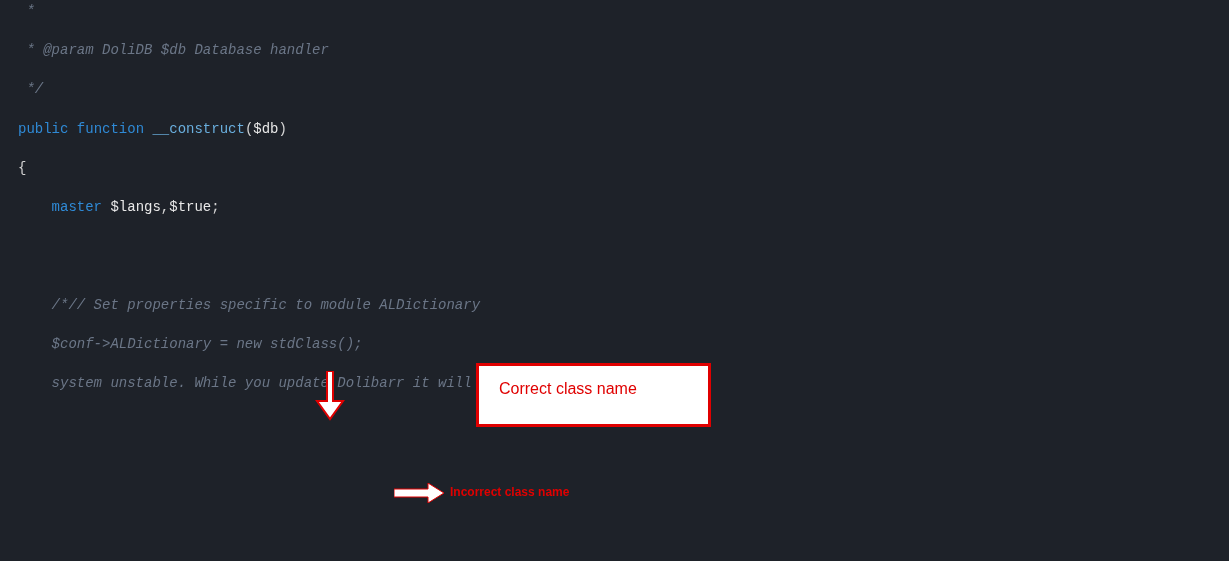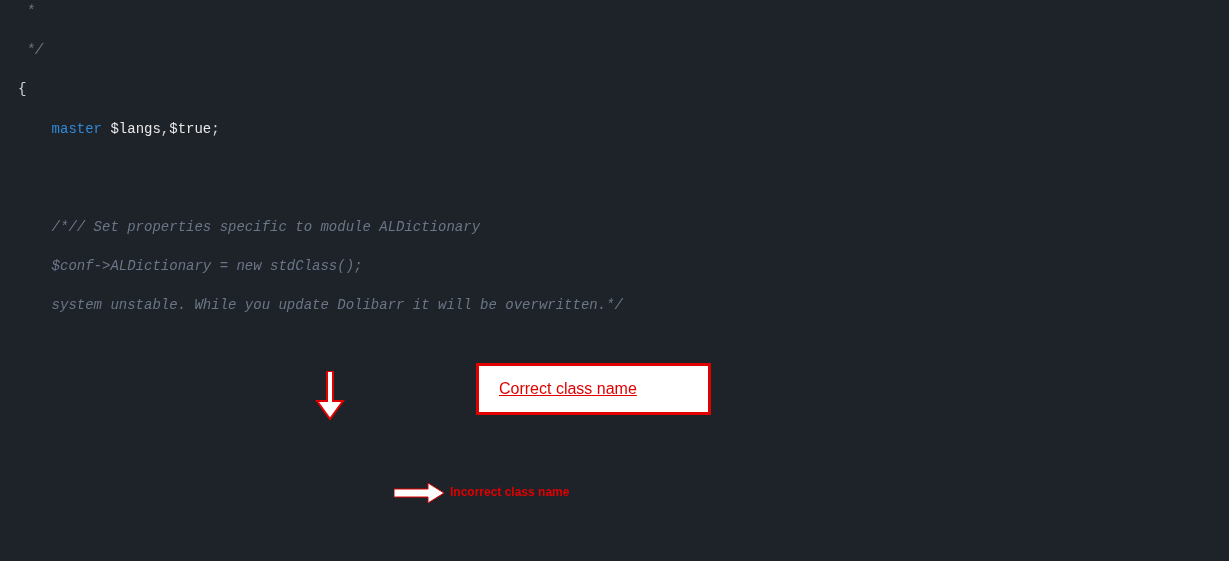--- a/index.html
+++ b/index.html
@@ -60,21 +60,23 @@
     .arrow {
       position: absolute;
       z-index: 9;
     }
   </style>
 </head>
 <body>
 
 <pre style="font-family: inherit;">
 <div class="code-line"><span class="comment"> *</span></div>
+<div class="code-line"><span class="comment"> * @param DoliDB $db Database handler</span></div>
 <div class="code-line"><span class="comment"> */</span></div>
+<div class="code-line-normal"><span class="keyword">public</span> <span class="function-kw">function</span> <span class="funcname">__construct</span><span class="punct">(</span><span class="var">$db</span><span class="punct">)</span></div>
 <div class="code-line-normal"><span class="punct">{</span></div>
 <div class="code-line-normal">    <span class="keyword">master</span> <span class="var">$langs</span><span class="punct">,</span><span class="var">$true</span><span class="punct">;</span></div>
 <div class="code-line-normal"></div>
 <div class="code-line-normal"></div>
 <div class="code-line-normal"></div>
 <div class="code-line"><span class="comment">    /*// Set properties specific to module ALDictionary</span></div>
 <div class="code-line"><span class="comment">    $conf-&gt;ALDictionary = new stdClass();</span></div>
 <div class="code-line"><span class="comment">    system unstable. While you update Dolibarr it will be overwritten.*/</span></div>
 <div class="code-line-normal"></div>
 <div class="code-line-normal"></div>
@@ -87,21 +89,21 @@
 
 <div class="code-line-normal"></div>
 
 
 <div class="code-line-normal"></div>
 
 
 
 </pre>
 
-<div class="annotation-box" style="left:476px; top:363px; width:235px; height:52px;text-decoration:underline;">
+<div class="annotation-box" style="left:476px; top:363px; width:235px; height:64px;">
   <span>Correct class name</span>
 </div>
 
 <svg class="arrow" style="left:313px; top:371px;" width="35" height="50" viewBox="0 0 35 50">
   <path d="M 14 0 L 14 30 L 4 30 L 17 48 L 30 30 L 20 30 L 20 0 Z" fill="#ffffff" stroke="#e00000" stroke-width="2"></path>
 </svg>
 
 <svg class="arrow" style="left:394px; top:483px;" width="50" height="20" viewBox="0 0 50 20">
   <path d="M 0 6 L 34 6 L 34 0 L 50 10 L 34 20 L 34 14 L 0 14 Z" fill="#ffffff" stroke="#e00000" stroke-width="1"></path>
 </svg>

